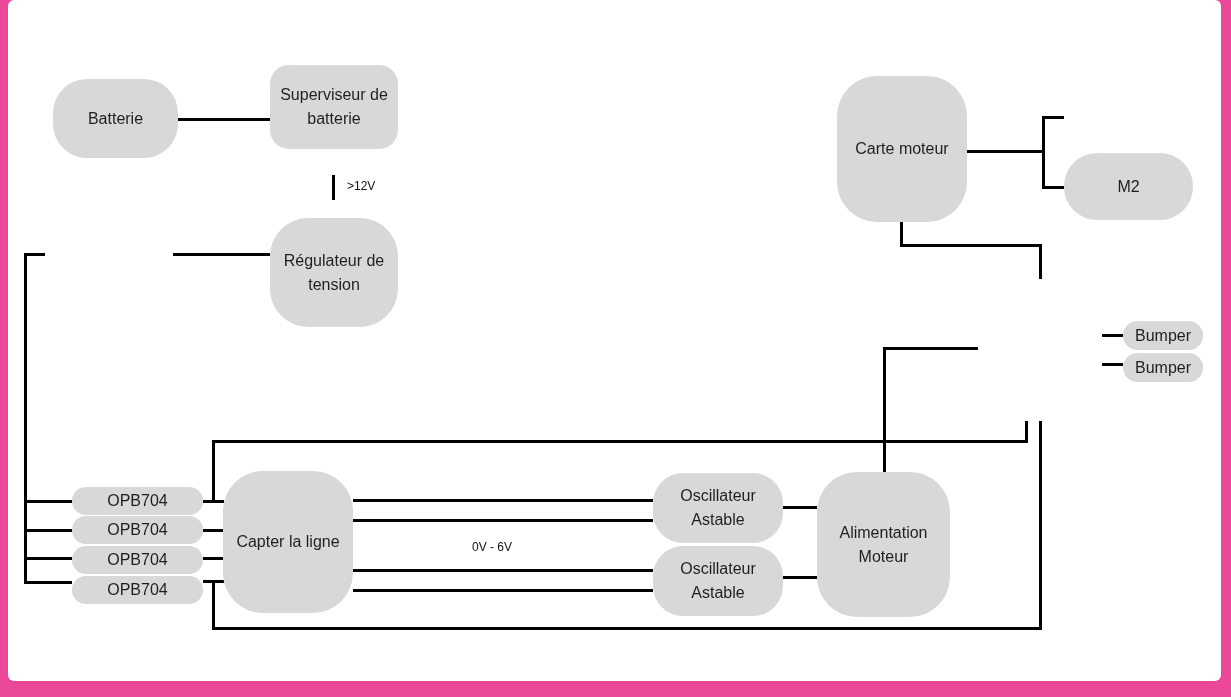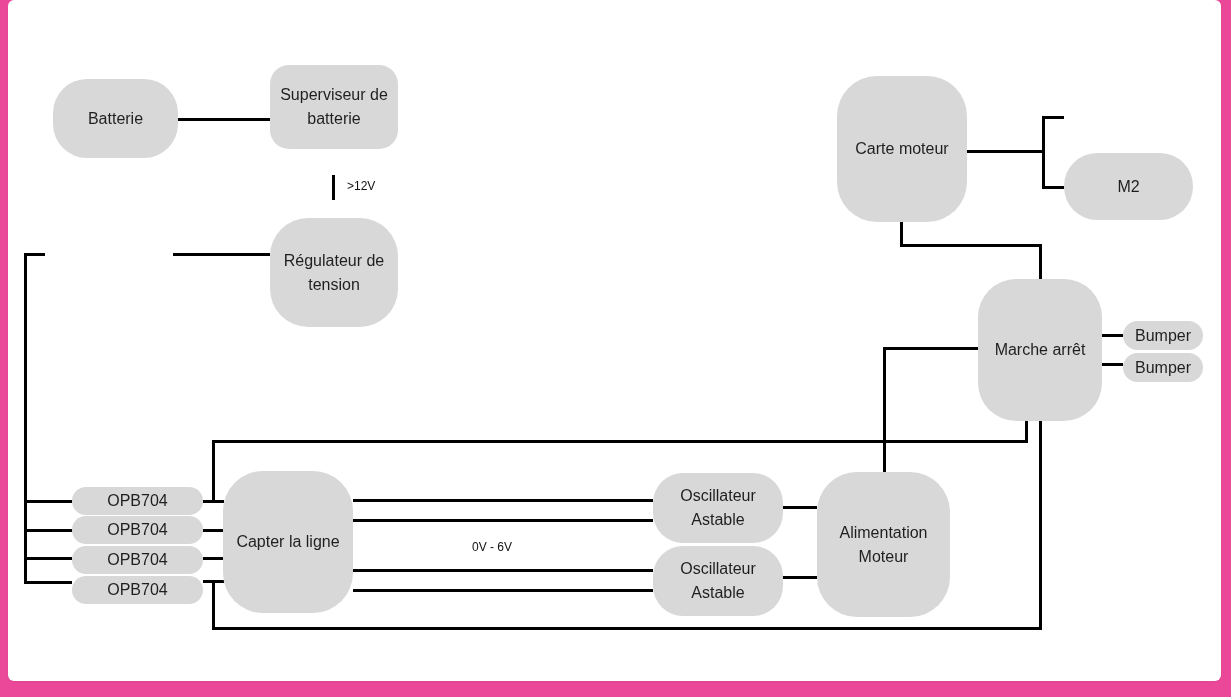--- a/index.html
+++ b/index.html
@@ -112,23 +112,20 @@
 
   <div class="node" style="left:837px;top:76px;width:130px;height:146px;border-radius:40px;">
     <span class="node-label">Carte moteur</span>
   </div>
 
 
   <div class="node" style="left:1064px;top:153px;width:129px;height:67px;border-radius:33px;align-items:center;">
     <span class="node-label">M2</span>
   </div>
 
-  <div class="node" style="left:978px;top:279px;width:124px;height:142px;border-radius:38px;">
-    <span class="node-label">Marche arrêt</span>
-  </div>
 
   <div class="node" style="left:1123px;top:321px;width:80px;height:29px;border-radius:15px;padding:0 4px;">
     <span class="node-label">Bumper</span>
   </div>
 
   <div class="node" style="left:1123px;top:353px;width:80px;height:29px;border-radius:15px;padding:0 4px;">
     <span class="node-label">Bumper</span>
   </div>
 
   <div class="node" style="left:72px;top:487px;width:131px;height:28px;border-radius:14px;">

